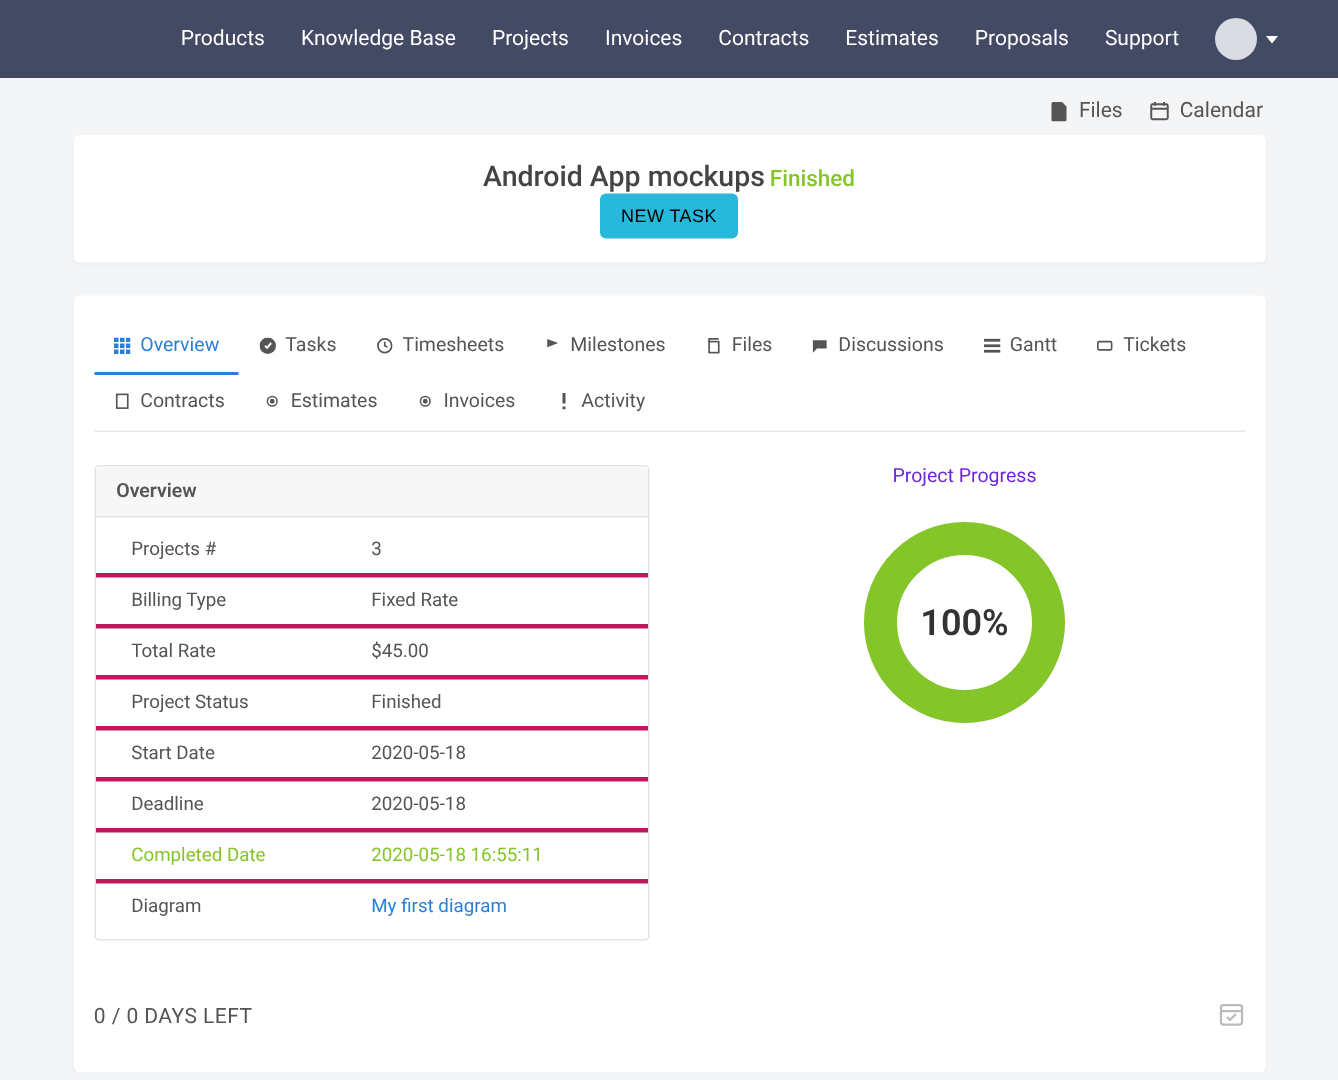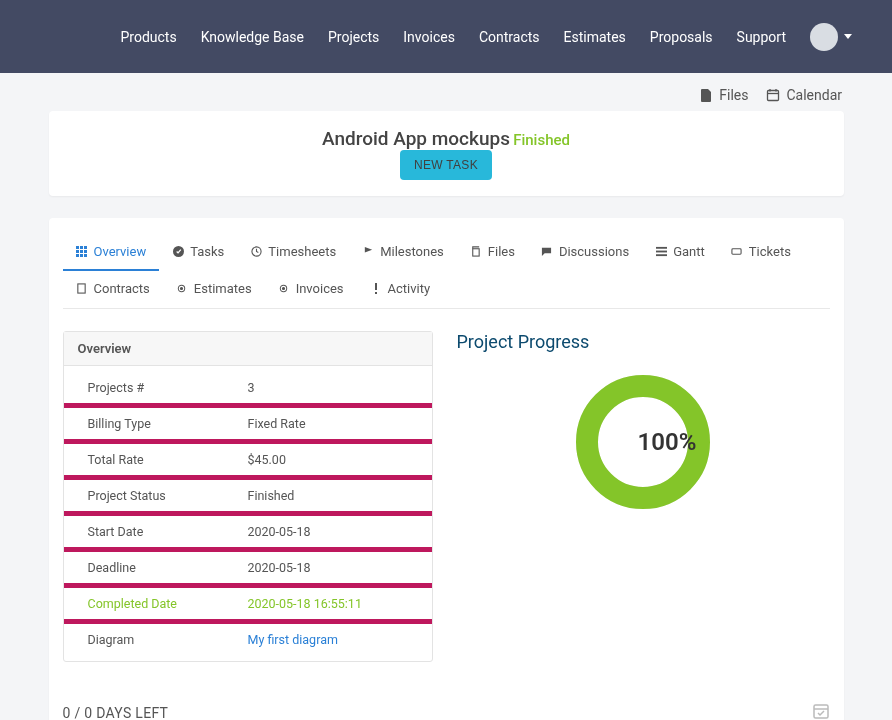--- a/index.html
+++ b/index.html
@@ -4,21 +4,21 @@
 <style>
   * { box-sizing: border-box; margin: 0; padding: 0; }
   body {
     font-family: -apple-system, BlinkMacSystemFont, "Segoe UI", Roboto, Arial, sans-serif;
     background: #f4f5f7;
     color: #333;
     font-size: 13px;
   }
   .topbar {
     background: #434a63;
-    height: 73px;
+    height: 52px;
     display: flex;
     align-items: center;
     justify-content: flex-end;
     padding: 0 40px 0 0;
   }
   .topbar-nav {
     display: flex;
     align-items: center;
     gap: 24px;
   }
@@ -88,21 +88,21 @@
     color: #444;
     font-weight: 500;
   }
   .status-finished {
     color: #84c529;
     font-size: 15px;
     font-weight: 500;
   }
   .btn-primary {
     background: #28b8da;
-    color: #404040;
+    color: #000000;
     border: none;
     border-radius: 4px;
     font-size: 12px;
     letter-spacing: 0.3px;
     padding: 8px 14px;
     cursor: pointer;
   }
   .main-card {
     padding: 16px 14px 26px 14px;
   }
@@ -147,52 +147,52 @@
     font-size: 13px;
     color: #555;
     font-weight: 600;
   }
   .panel-body {
     padding: 6px 0;
   }
   .meta-row {
     display: flex;
     padding: 8px 24px;
-    border-bottom: 5px solid #be185d;
+    border-bottom: 3px solid #be185d;
     font-size: 12.5px;
     color: #555;
   }
   .meta-row:last-child { border-bottom: none; }
   .meta-label { flex: 0 0 160px; }
   .meta-value { flex: 1; }
   .meta-row.completed .meta-label,
   .meta-row.completed .meta-value { color: #84c529; }
   .link { color: #2b80d6; text-decoration: none; cursor:pointer; }
   .progress-title {
-    font-size: 18px;
-    color: #0c4a6e;
+    text-align: center;
+    font-size: 13px;
+    color: #6d28d9;
     margin-bottom: 20px;
   }
   .donut-wrap {
     display: flex;
     justify-content: center;
   }
   .donut {
     position: relative;
     width: 140px; height: 140px;
   }
   .donut svg { transform: rotate(-90deg); }
   .donut-text {
     position: absolute;
     top: 50%; left: 50%;
     transform: translate(-50%, -50%);
     font-size: 24px;
     font-weight: 600;
     color: #333;
-    margin-left: 24px;
   }
   .bottom-row {
     display: flex;
     margin-top: 40px;
     gap: 24px;
   }
   .stat-block {
     flex: 1;
     display: flex;
     justify-content: space-between;

